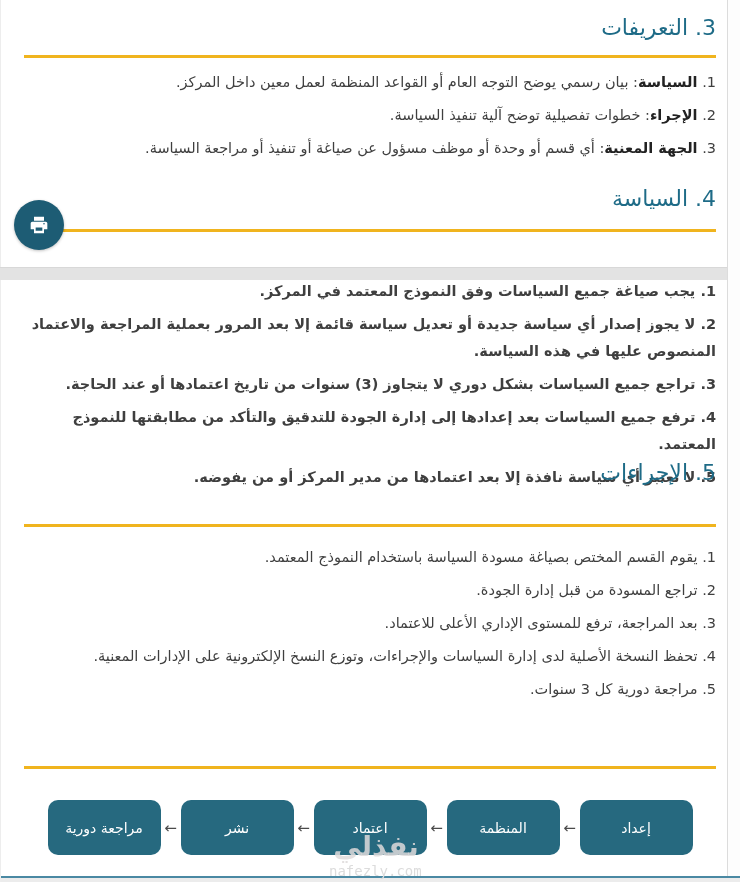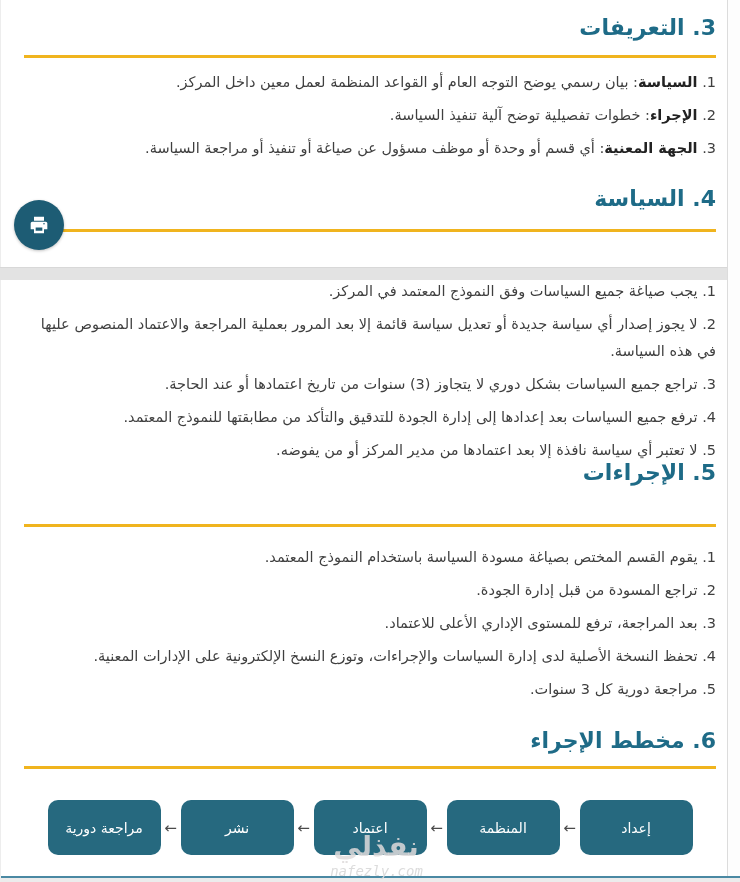--- a/index.html
+++ b/index.html
@@ -16,21 +16,21 @@
   
   .right-rail {
     position:absolute; top:0; right:0; bottom:6px; width:13px;
     background:#fdfdfd; border-left:1px solid #dcdcdc;
   }
   .page {
     position:absolute; top:0; right:13px; width:727px; height:876px;
   }
   .sec-heading {
     position:absolute; right:11px; left:24px;
-    color:#1e6b87; font-size:22px; font-weight:700; line-height:32px;
+    color:#1e6b87; font-size:22px; font-weight:400; line-height:32px;
     text-align:right;
   }
   .sec-rule {
     position:absolute; right:11px; left:24px; height:3px;
     background:#f0b41e; border:none;
   }
   .list {
     position:absolute; right:11px; left:24px; list-style:none;
     text-align:right;
   }
@@ -67,24 +67,23 @@
     flex:0 0 auto;
   }
   
   .watermark-brand {
     position:absolute; top:828px; left:320px; width:110px;
     font-size:28px; font-weight:700; color:rgba(222,218,218,0.85);
     text-align:center; z-index:6; pointer-events:none; line-height:38px;
   }
   .watermark-domain {
     position:absolute; top:863px; left:328px; width:95px;
-    font-size:14px; color:#dcdcdc; text-align:center; z-index:6;
+    font-size:14px; color:#dcdcdc; z-index:6;
     pointer-events:none; font-family:"DejaVu Sans Mono", monospace;
     direction:ltr;
-    font-style:italic;
   }
   
   .footer-line {
     position:absolute; left:0; right:0; top:876px; height:2px;
     background:#4a89a3;
   }
   .footer-strip {
     position:absolute; left:0; right:0; top:878px; bottom:0;
     background:#ececec;
   }
@@ -121,21 +120,21 @@
         <span class="num">3.</span>
         <b>الجهة المعنية</b><span>: أي قسم أو وحدة أو موظف مسؤول عن صياغة أو تنفيذ أو مراجعة السياسة.</span>
       </li>
     </ul>
 
     <h2 class="sec-heading" style="top:183px;">4. السياسة</h2>
     <div class="sec-rule" style="top:229px;"></div>
 
     <div class="page-gap"></div>
 
-    <ul class="list" style="top:278px;">
+    <ul class="list" style="top:278px;font-weight:bold;">
       <li class="list-item">
         <span class="num">1.</span>
         <span>يجب صياغة جميع السياسات وفق النموذج المعتمد في المركز.</span>
       </li>
       <li class="list-item">
         <span class="num">2.</span>
         <span>لا يجوز إصدار أي سياسة جديدة أو تعديل سياسة قائمة إلا بعد المرور بعملية المراجعة والاعتماد المنصوص عليها في هذه السياسة.</span>
       </li>
       <li class="list-item">
         <span class="num">3.</span>
@@ -170,21 +169,20 @@
       <li class="list-item">
         <span class="num">4.</span>
         <span>تحفظ النسخة الأصلية لدى إدارة السياسات والإجراءات، وتوزع النسخ الإلكترونية على الإدارات المعنية.</span>
       </li>
       <li class="list-item">
         <span class="num">5.</span>
         <span>مراجعة دورية كل 3 سنوات.</span>
       </li>
     </ul>
 
-    <h2 class="sec-heading" style="top:725px;">6. مخطط الإجراء</h2>
     <div class="sec-rule" style="top:766px;"></div>
 
     <div class="flow">
       <div class="flow-step">إعداد</div>
       <span class="flow-arrow">←</span>
       <div class="flow-step">المنظمة</div>
       <span class="flow-arrow">←</span>
       <div class="flow-step">اعتماد</div>
       <span class="flow-arrow">←</span>
       <div class="flow-step">نشر</div>

